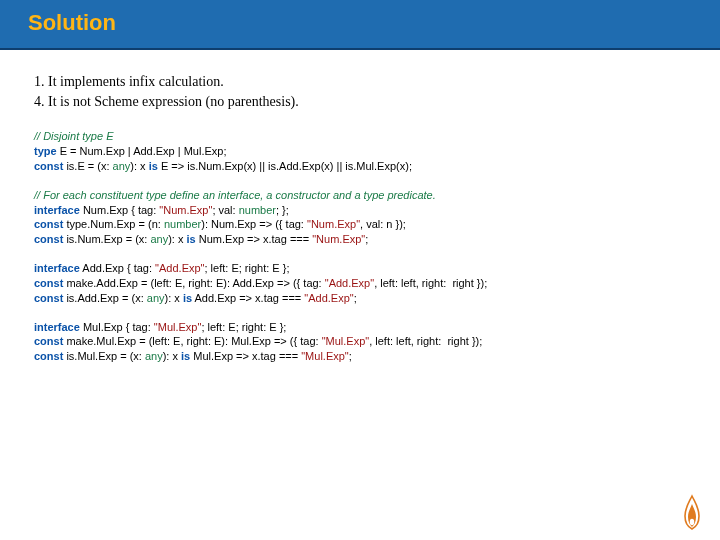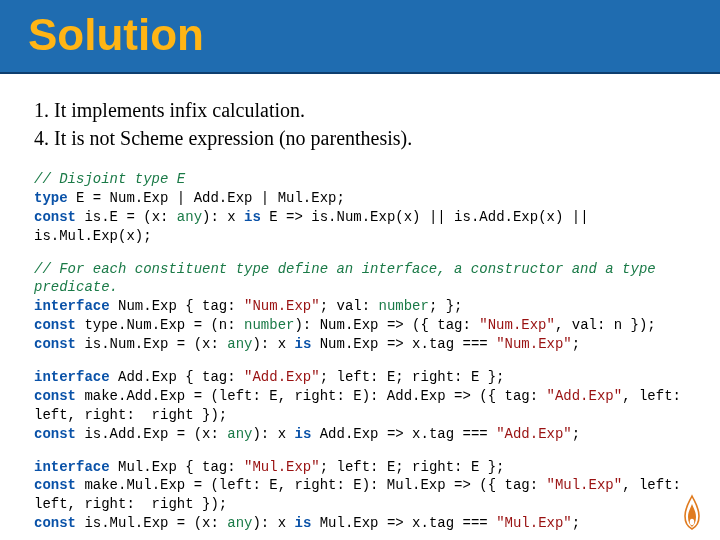--- a/index.html
+++ b/index.html
@@ -1,22 +1,22 @@
 <!DOCTYPE html>
 <html><head>
 <meta charset="utf-8">
 <style>
   * { margin: 0; padding: 0; box-sizing: border-box; }
   body { width: 720px; height: 540px; background: #fff; font-family: Georgia, 'Times New Roman', serif; position: relative; overflow: hidden; }
   .header { background: #1f6cb0; padding: 10px 28px 12px 28px; border-bottom: 2px solid #0e3e6e; }
-  .title { color: #ffb515; font-family: Arial, Helvetica, sans-serif; font-size: 44px; font-weight: bold; }
+  .title { color: #ffb515; font-family: Arial, Helvetica, sans-serif; font-size: 22px; font-weight: bold; }
   .content { padding: 22px 34px 0 34px; }
-  .rules { font-size: 20px; line-height: 1.4; margin-bottom: 18px; }
+  .rules { font-size: 14px; line-height: 1.4; margin-bottom: 18px; }
   .code-wrap { margin-top: 6px; }
-  .code-block { font-family: Liberation Mono, monospace; font-size: 14px; line-height: 1.35; white-space: pre-wrap; margin-bottom: 14px; }
+  .code-block { font-family: Liberation Sans, sans-serif; font-size: 11px; line-height: 1.35; white-space: pre-wrap; margin-bottom: 14px; }
   .c-cm { color: #1a7a47; font-style: italic; }
   .c-kw { color: #0a52a8; font-weight: bold; }
   .c-ty { color: #1a7a47; }
   .c-str { color: #991111; }
   .logo { position: absolute; right: 15px; bottom: 10px; width: 26px; height: 36px; }
   .logo svg { width: 100%; height: 100%; }
 </style>
 </head>
 <body>
 

